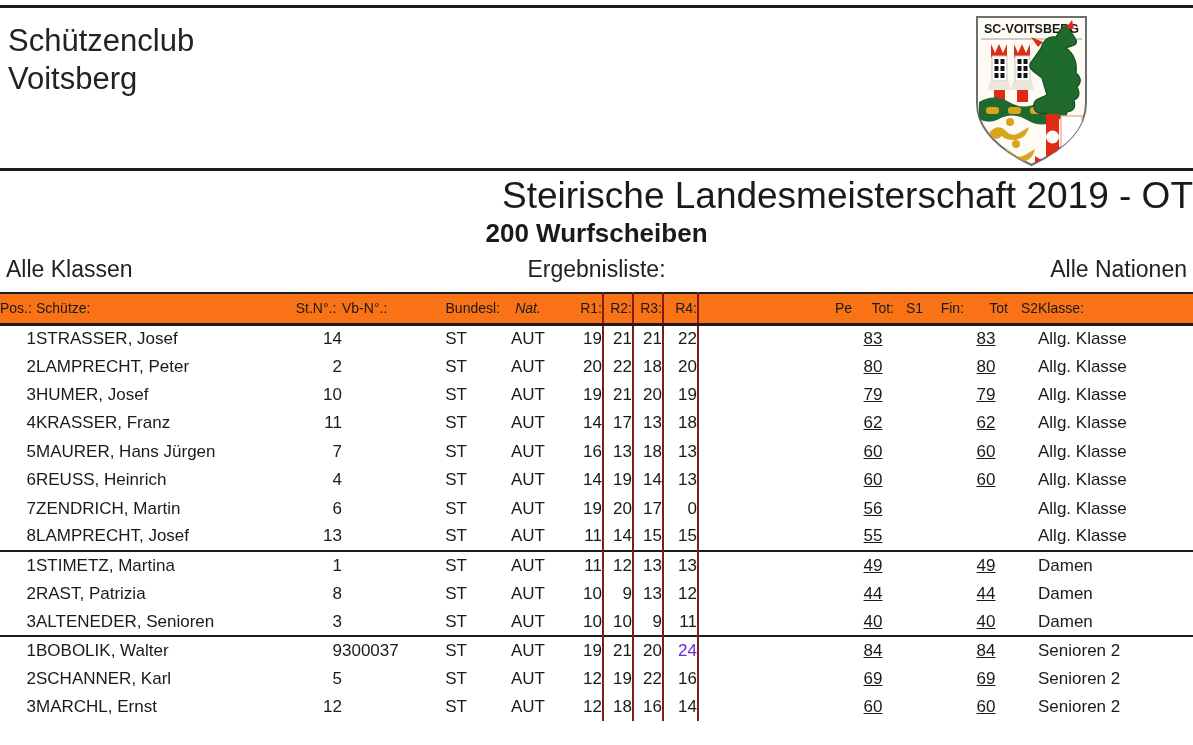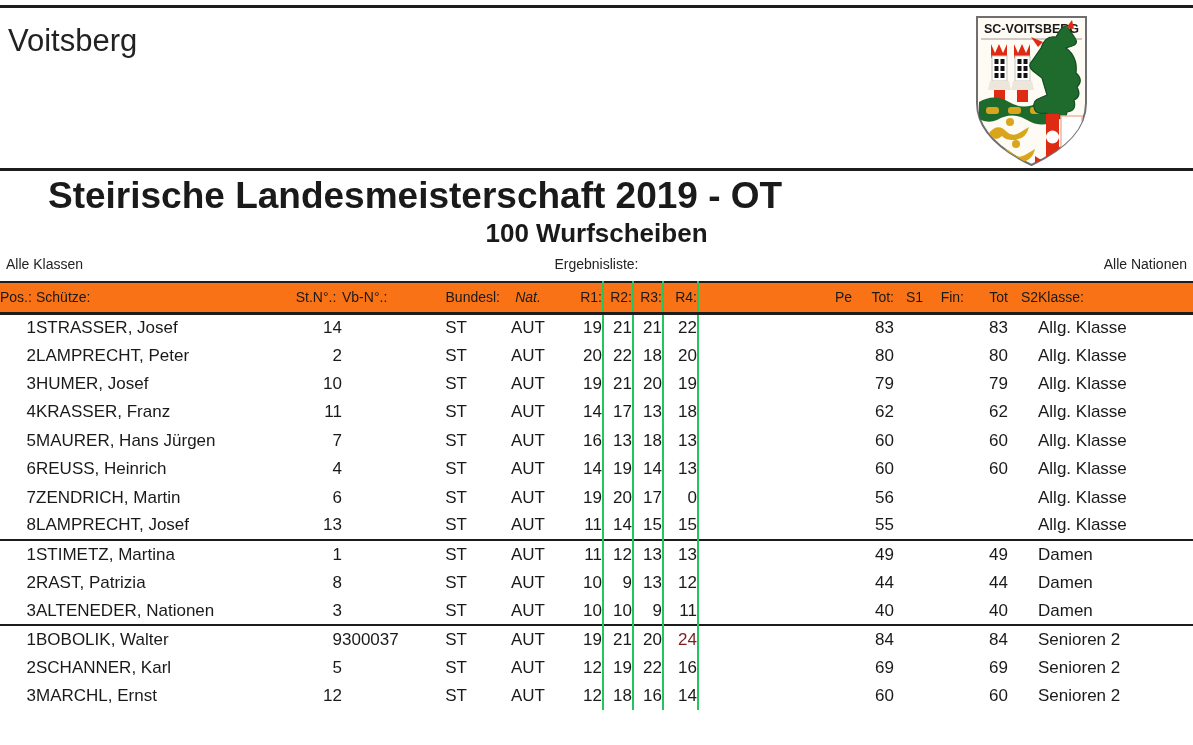--- a/index.html
+++ b/index.html
@@ -10,42 +10,42 @@
     font-family: "Liberation Sans", "DejaVu Sans", sans-serif;
     overflow: hidden;
   }
   .rule { height: 3px; background: #1c1c1c; width: 100%; }
   .rule-top { margin-top: 5px; }
 
   .masthead { position: relative; height: 160px; }
   .club { padding: 14px 0 0 8px; font-size: 31px; line-height: 38px; color: #222; }
   .crest { position: absolute; top: 6px; right: 103px; width: 117px; height: 154px; }
 
-  .title { margin: 4px 0 0; text-align: left; font-size: 37px; font-weight: bold; padding-left: 48px; }
+  .title { margin: 4px 0 0; text-align: right; font-size: 37px; font-weight: normal; padding-left: 48px; }
   .subtitle { margin: 1px 0 0; text-align: center; font-size: 26px; font-weight: bold; }
 
   .meta {
     display: grid; grid-template-columns: 1fr auto 1fr;
-    align-items: end; font-size: 14px; padding: 7px 6px 9px 6px; color: #222;
+    align-items: end; font-size: 23px; padding: 7px 6px 9px 6px; color: #222;
   }
   .meta .m-right { text-align: right; }
 
   table.results { border-collapse: collapse; width: 1193px; table-layout: fixed; }
   table.results th, table.results td { white-space: nowrap; overflow: visible; padding: 0; }
 
   thead th {
     background: #f97316;
     border-top: 2px solid #1c1c1c;
     border-bottom: 3px solid #1c1c1c;
     font-weight: normal; font-size: 14px; height: 31px;
   }
   tbody td { font-size: 17px; height: 28.4px; vertical-align: middle; }
 
   
-  .c-r1, .c-r2, .c-r3, .c-r4 { border-right: 2px solid #22c55e; }
+  .c-r1, .c-r2, .c-r3, .c-r4 { border-right: 2px solid #7f1d1d; }
 
   
   tr.group-start td { border-top: 2px solid #1c1c1c; }
 
   
   th.c-pos    { text-align: left;  padding-left: 8px; }
   th.c-name   { text-align: left;  padding-left: 14px; }
   th.c-stno   { padding-right: 2px; }
   th.c-vbno   { text-align: left;  padding-left: 8px; }
   th.c-bund   { text-align: right; padding-right: 3px; }
@@ -55,32 +55,33 @@
   th.c-klasse { text-align: left;  padding-left: 15px; }
 
   
   td.c-pos    { text-align: right;  padding-right: 7px; }
   td.c-name   { text-align: left;   padding-left: 8px; }
   td.c-stno   { text-align: right;  padding-right: 2px; }
   td.c-vbno   { text-align: left;   padding-left: 10px; }
   td.c-bund   { text-align: center; padding-left: 16px; }
   td.c-nat    { text-align: center; padding-left: 8px; }
   td.c-r1, td.c-r2, td.c-r3, td.c-r4 { text-align: right; padding-right: 5px; }
-  td.c-tot, td.c-tot2 { text-align: right; padding-right: 2px; }
+  td.c-tot, td.c-tot2 { text-align: center; padding-right: 2px; text-decoration: underline; }
   td.c-klasse { text-align: left;   padding-left: 22px; }
 </style>
 </head>
 <body>
 
 <div class="page">
 
   <div class="rule rule-top"></div>
 
   <header class="masthead">
     <div class="club">
+      <div>Schützenclub</div>
       <div>Voitsberg</div>
     </div>
 
     <div class="crest">
       <svg width="117" height="154" viewBox="0 0 117 154">
         <defs>
           <clipPath id="shieldClip">
             <path d="M4 3 h109 v86 q0 36 -54.5 62 Q4 125 4 89 Z"></path>
           </clipPath>
         </defs>
@@ -132,21 +133,21 @@
           <circle cx="79.5" cy="123" r="6.5" fill="#ffffff"></circle>
           <path d="M62 142 q12 9 24 4 l-7 9 q-9 3 -17 -4 z" fill="#e02b14"></path>
         </g>
       </svg>
     </div>
   </header>
 
   <div class="rule rule-mid"></div>
 
   <h1 class="title">Steirische Landesmeisterschaft 2019 - OT</h1>
-  <h2 class="subtitle">100 Wurfscheiben</h2>
+  <h2 class="subtitle">200 Wurfscheiben</h2>
 
   <div class="meta">
     <span class="m-left">Alle Klassen</span>
     <span class="m-center">Ergebnisliste:</span>
     <span class="m-right">Alle Nationen</span>
   </div>
 
   <table class="results">
     <colgroup>
       <col style="width:36px">
@@ -386,21 +387,21 @@
     <td class="c-pe"></td>
     <td class="c-tot">44</td>
     <td class="c-s1"></td>
     <td class="c-fin"></td>
     <td class="c-tot2">44</td>
     <td class="c-s2"></td>
     <td class="c-klasse">Damen</td>
   </tr>
         <tr>
     <td class="c-pos">3</td>
-    <td class="c-name">ALTENEDER, Nationen</td>
+    <td class="c-name">ALTENEDER, Senioren</td>
     <td class="c-stno">3</td>
     <td class="c-vbno"></td>
     <td class="c-bund">ST</td>
     <td class="c-nat">AUT</td>
     <td class="c-r1">10</td>
     <td class="c-r2">10</td>
     <td class="c-r3">9</td>
     <td class="c-r4">11</td>
     <td class="c-gap"></td>
     <td class="c-pe"></td>
@@ -414,21 +415,21 @@
         <tr class="group-start">
     <td class="c-pos">1</td>
     <td class="c-name">BOBOLIK, Walter</td>
     <td class="c-stno">9</td>
     <td class="c-vbno">300037</td>
     <td class="c-bund">ST</td>
     <td class="c-nat">AUT</td>
     <td class="c-r1">19</td>
     <td class="c-r2">21</td>
     <td class="c-r3">20</td>
-    <td class="c-r4" style="color: #7f1d1d;">24</td>
+    <td class="c-r4" style="color: #6d28d9;">24</td>
     <td class="c-gap"></td>
     <td class="c-pe"></td>
     <td class="c-tot">84</td>
     <td class="c-s1"></td>
     <td class="c-fin"></td>
     <td class="c-tot2">84</td>
     <td class="c-s2"></td>
     <td class="c-klasse">Senioren 2</td>
   </tr>
         <tr>

